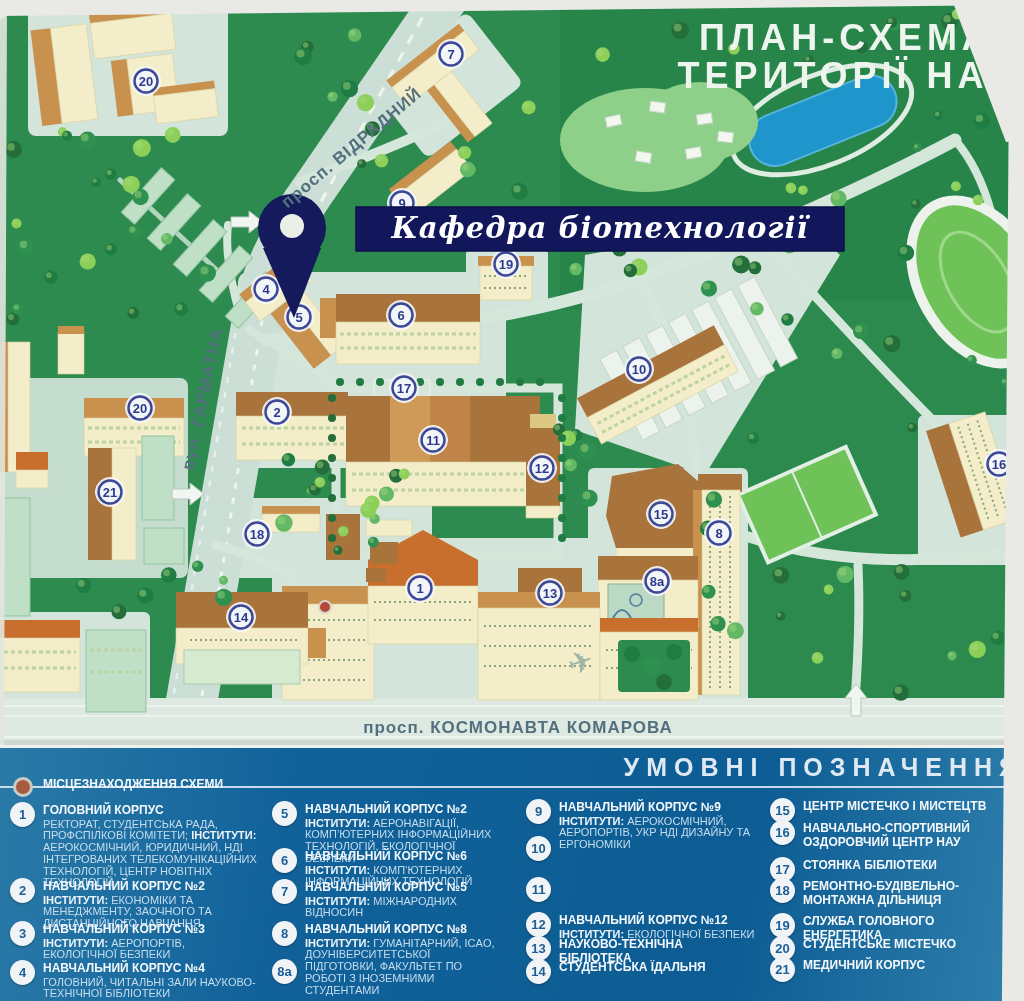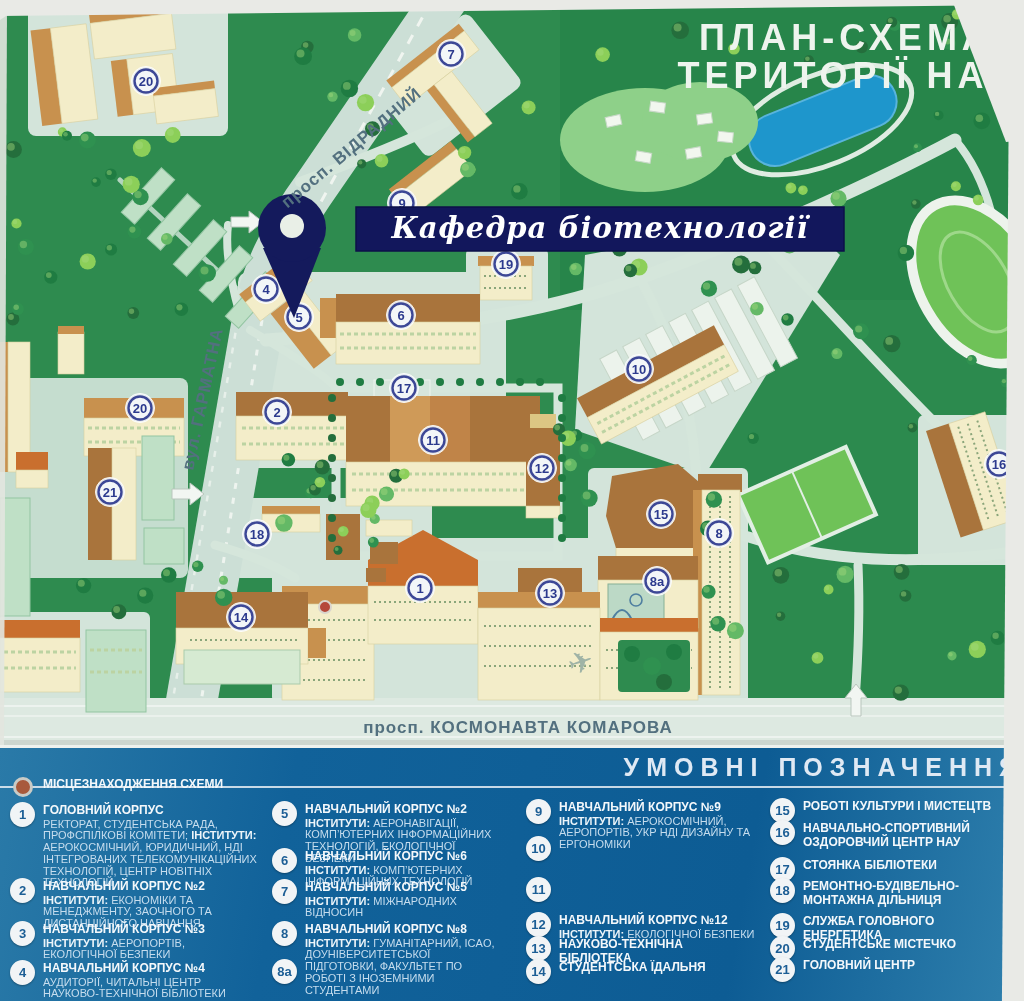--- a/index.html
+++ b/index.html
@@ -809,21 +809,21 @@
           <div class="leg-num">3</div>
           <div class="leg-text">
             <div class="leg-title">НАВЧАЛЬНИЙ КОРПУС №3</div>
             <div class="leg-desc"><b>ІНСТИТУТИ:</b> АЕРОПОРТІВ, ЕКОЛОГІЧНОЇ БЕЗПЕКИ</div>
           </div>
         </div>
         <div class="leg-item" style="top: 214px;">
           <div class="leg-num">4</div>
           <div class="leg-text">
             <div class="leg-title">НАВЧАЛЬНИЙ КОРПУС №4</div>
-            <div class="leg-desc">АУДИТОРІЇ, ЧИТАЛЬНІ ЦЕНТР НАУКОВО-ТЕХНІЧНОЇ БІБЛІОТЕКИ</div>
+            <div class="leg-desc">ГОЛОВНИЙ, ЧИТАЛЬНІ ЗАЛИ НАУКОВО-ТЕХНІЧНОЇ БІБЛІОТЕКИ</div>
           </div>
         </div>
       </div>
       <div class="leg-col" style="left: 272px; width: 232px;">
         <div class="leg-item" style="top: 55px;">
           <div class="leg-num">5</div>
           <div class="leg-text">
             <div class="leg-title">НАВЧАЛЬНИЙ КОРПУС №2</div>
             <div class="leg-desc"><b>ІНСТИТУТИ:</b> АЕРОНАВІГАЦІЇ, КОМП’ЮТЕРНИХ ІНФОРМАЦІЙНИХ ТЕХНОЛОГІЙ, ЕКОЛОГІЧНОЇ БЕЗПЕКИ</div>
           </div>
@@ -884,21 +884,21 @@
           <div class="leg-num">14</div>
           <div class="leg-text">
             <div class="leg-title">СТУДЕНТСЬКА ЇДАЛЬНЯ</div>
           </div>
         </div>
       </div>
       <div class="leg-col" style="left: 770px; width: 240px;">
         <div class="leg-item" style="top: 52px;">
           <div class="leg-num">15</div>
           <div class="leg-text">
-            <div class="leg-title">РОБОТІ КУЛЬТУРИ І МИСТЕЦТВ</div>
+            <div class="leg-title">ЦЕНТР МІСТЕЧКО І МИСТЕЦТВ</div>
           </div>
         </div>
         <div class="leg-item" style="top: 74px;">
           <div class="leg-num">16</div>
           <div class="leg-text">
             <div class="leg-title">НАВЧАЛЬНО-СПОРТИВНИЙ ОЗДОРОВЧИЙ ЦЕНТР НАУ</div>
           </div>
         </div>
         <div class="leg-item" style="top: 111px;">
           <div class="leg-num">17</div>
@@ -920,20 +920,20 @@
         </div>
         <div class="leg-item" style="top: 190px;">
           <div class="leg-num">20</div>
           <div class="leg-text">
             <div class="leg-title">СТУДЕНТСЬКЕ МІСТЕЧКО</div>
           </div>
         </div>
         <div class="leg-item" style="top: 211px;">
           <div class="leg-num">21</div>
           <div class="leg-text">
-            <div class="leg-title">ГОЛОВНИЙ ЦЕНТР</div>
+            <div class="leg-title">МЕДИЧНИЙ КОРПУС</div>
           </div>
         </div>
       </div>
     </div>
 </div>
 
 <div class="wall-strip"></div>
 
 </body></html>

